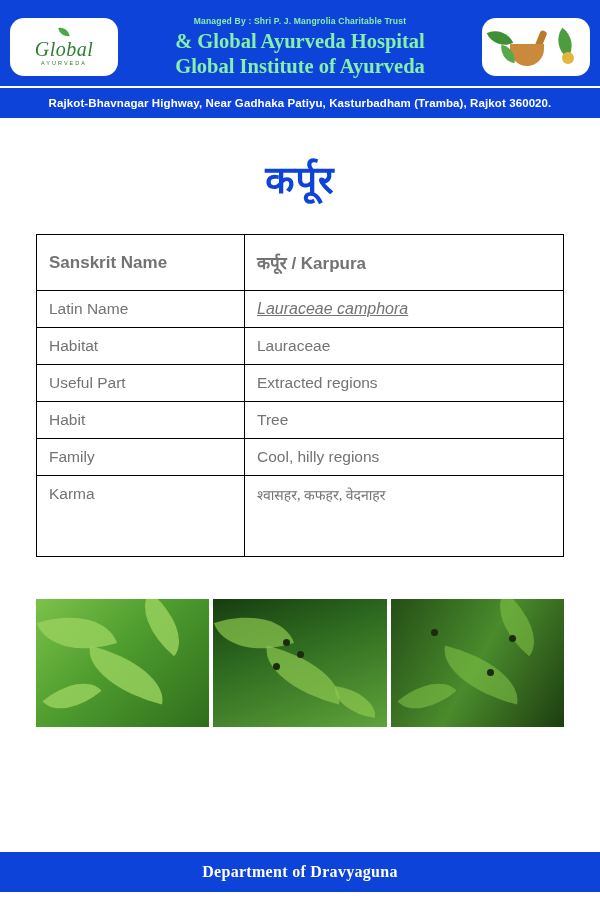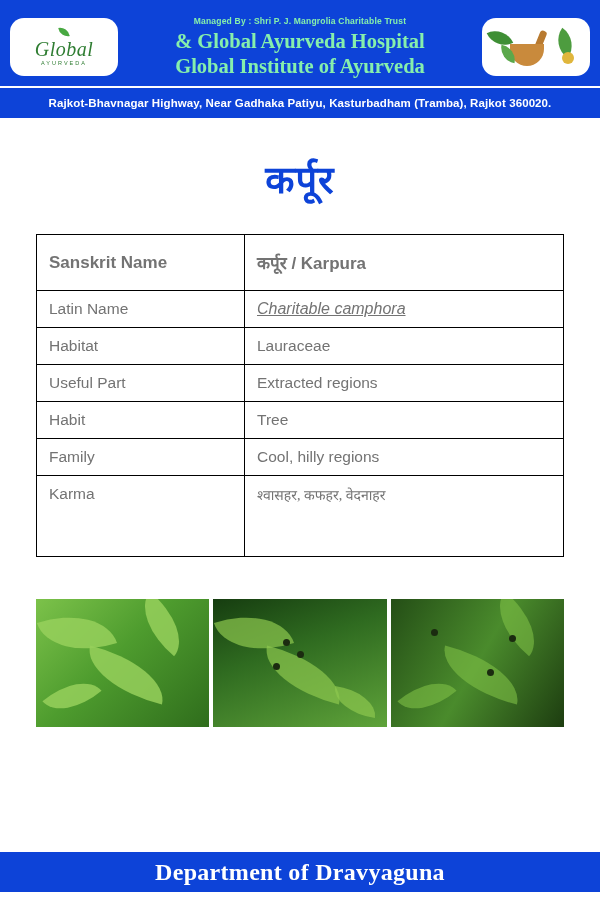--- a/index.html
+++ b/index.html
@@ -243,21 +243,21 @@
   .footer-bar {
     width: 600px;
     height: 40px;
     background: #0d43d8;
     color: #ffffff;
     display: flex;
     align-items: center;
     justify-content: center;
     font-family: "Liberation Serif", serif;
     font-weight: bold;
-    font-size: 24px;
+    font-size: 16px;
     letter-spacing: 0.3px;
   }
 </style>
 </head>
 <body>
 
 <div class="header">
   <div class="header-inner">
 
     <div class="logo-box">
@@ -291,21 +291,21 @@
 <div class="herb-name">कर्पूर</div>
 
 <table class="info-table">
   <tbody>
     <tr class="first">
       <td class="col-label">Sanskrit Name</td>
       <td><span class="val-dev">कर्पूर</span><span> / </span><span>Karpura</span></td>
     </tr>
     <tr>
       <td class="col-label">Latin Name</td>
-      <td><span class="latin">Charitable camphora</span></td>
+      <td><span class="latin">Lauraceae camphora</span></td>
     </tr>
     <tr>
       <td class="col-label">Habitat</td>
       <td>Lauraceae</td>
     </tr>
     <tr>
       <td class="col-label">Useful Part</td>
       <td>Extracted regions</td>
     </tr>
     <tr>

